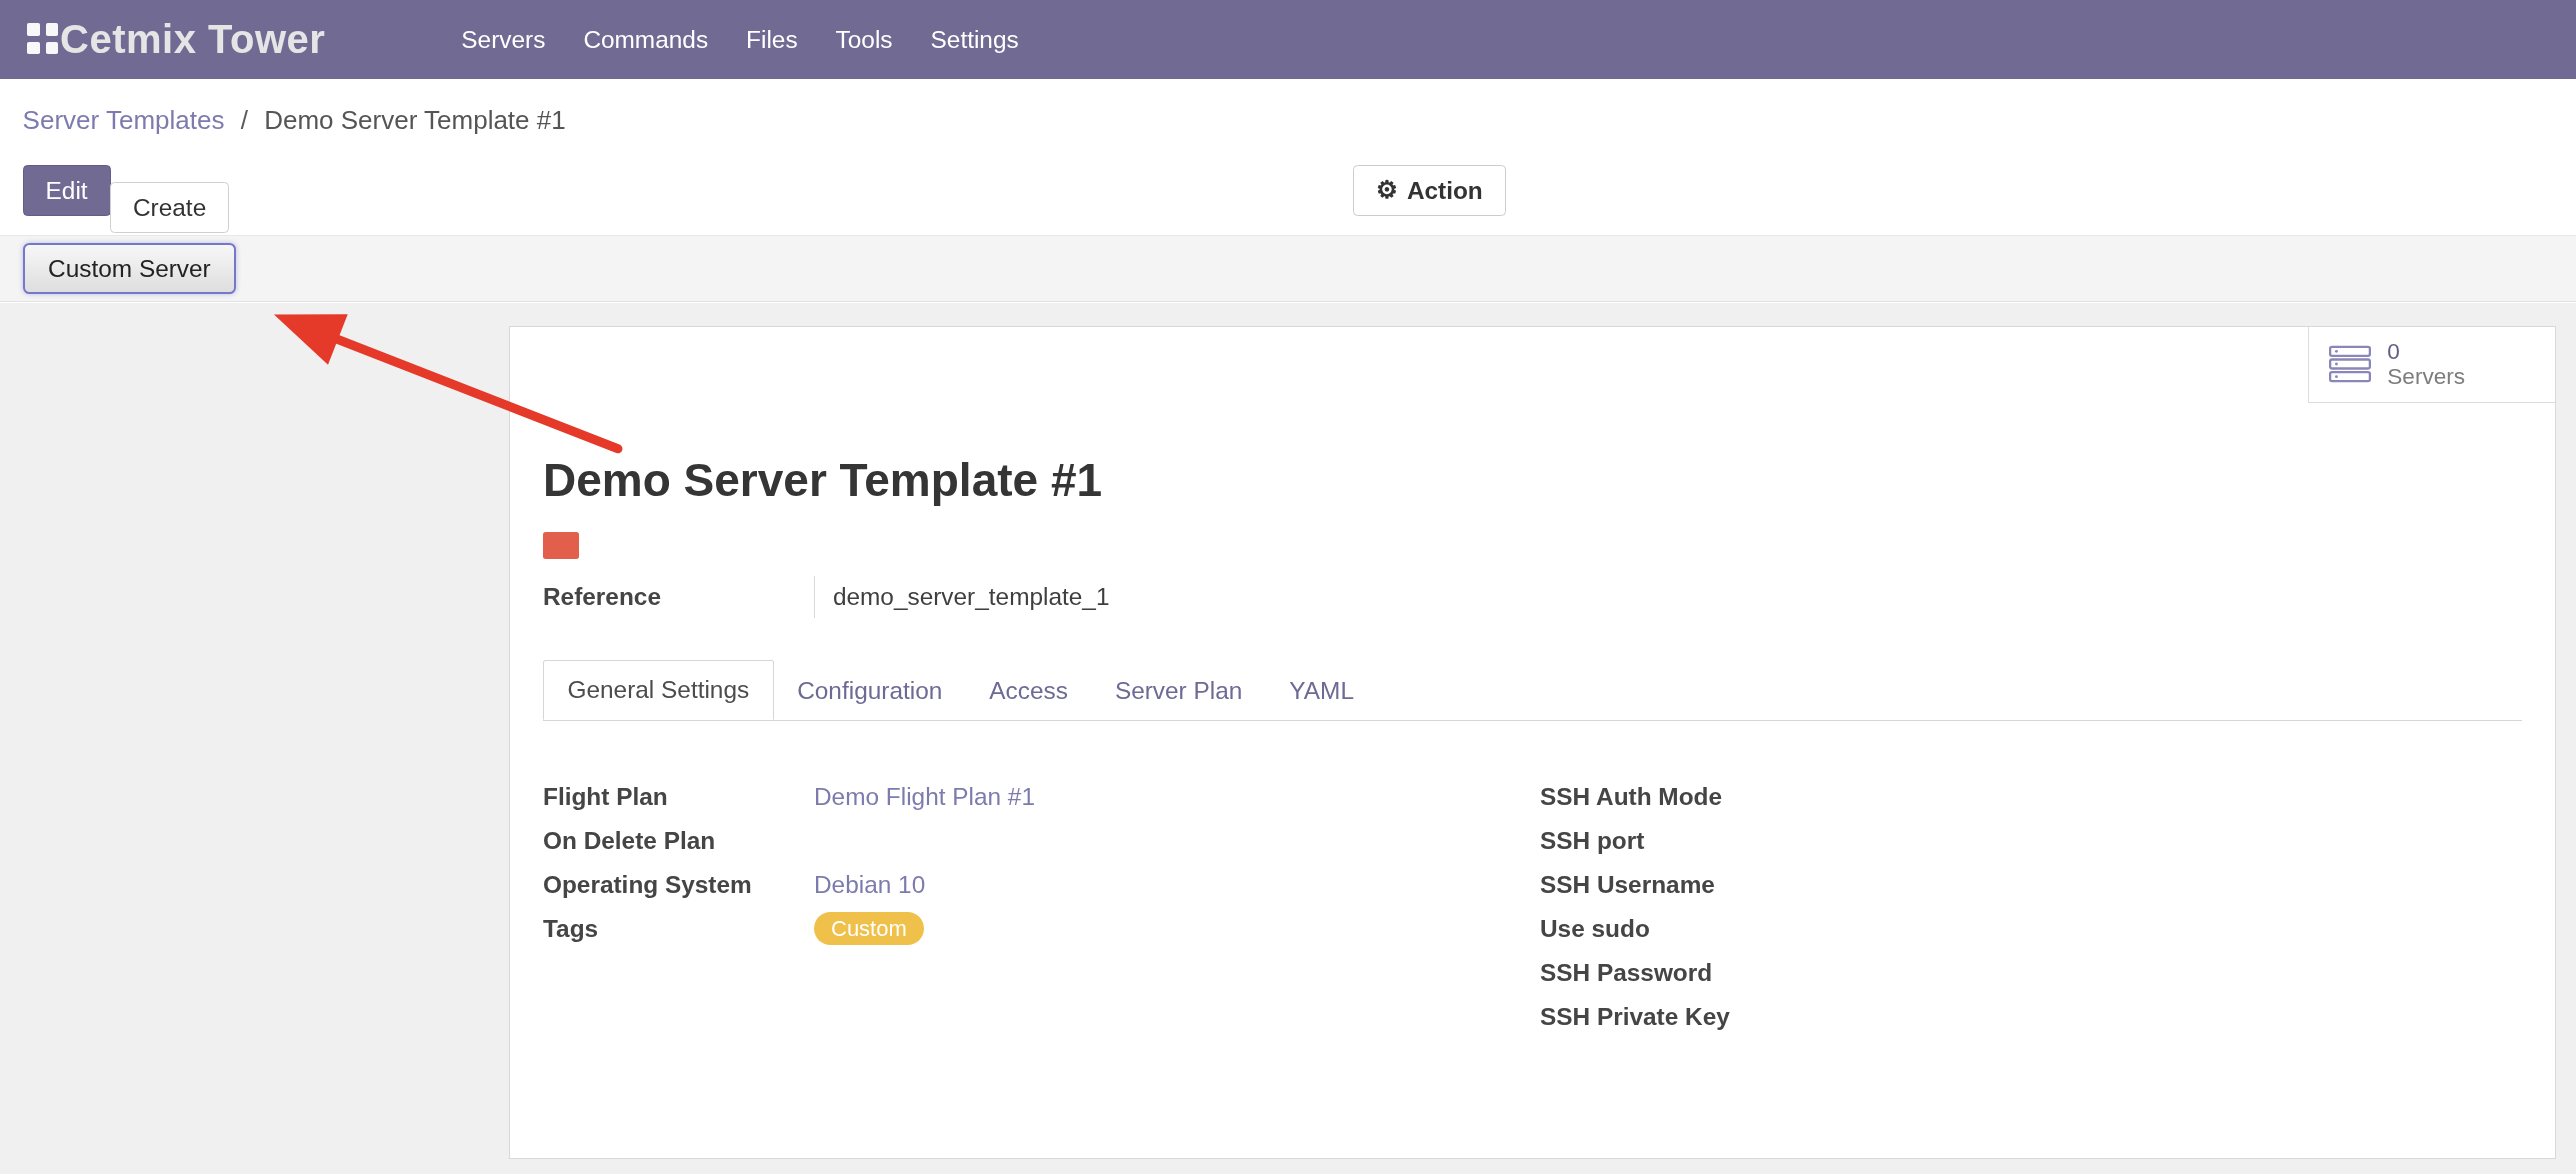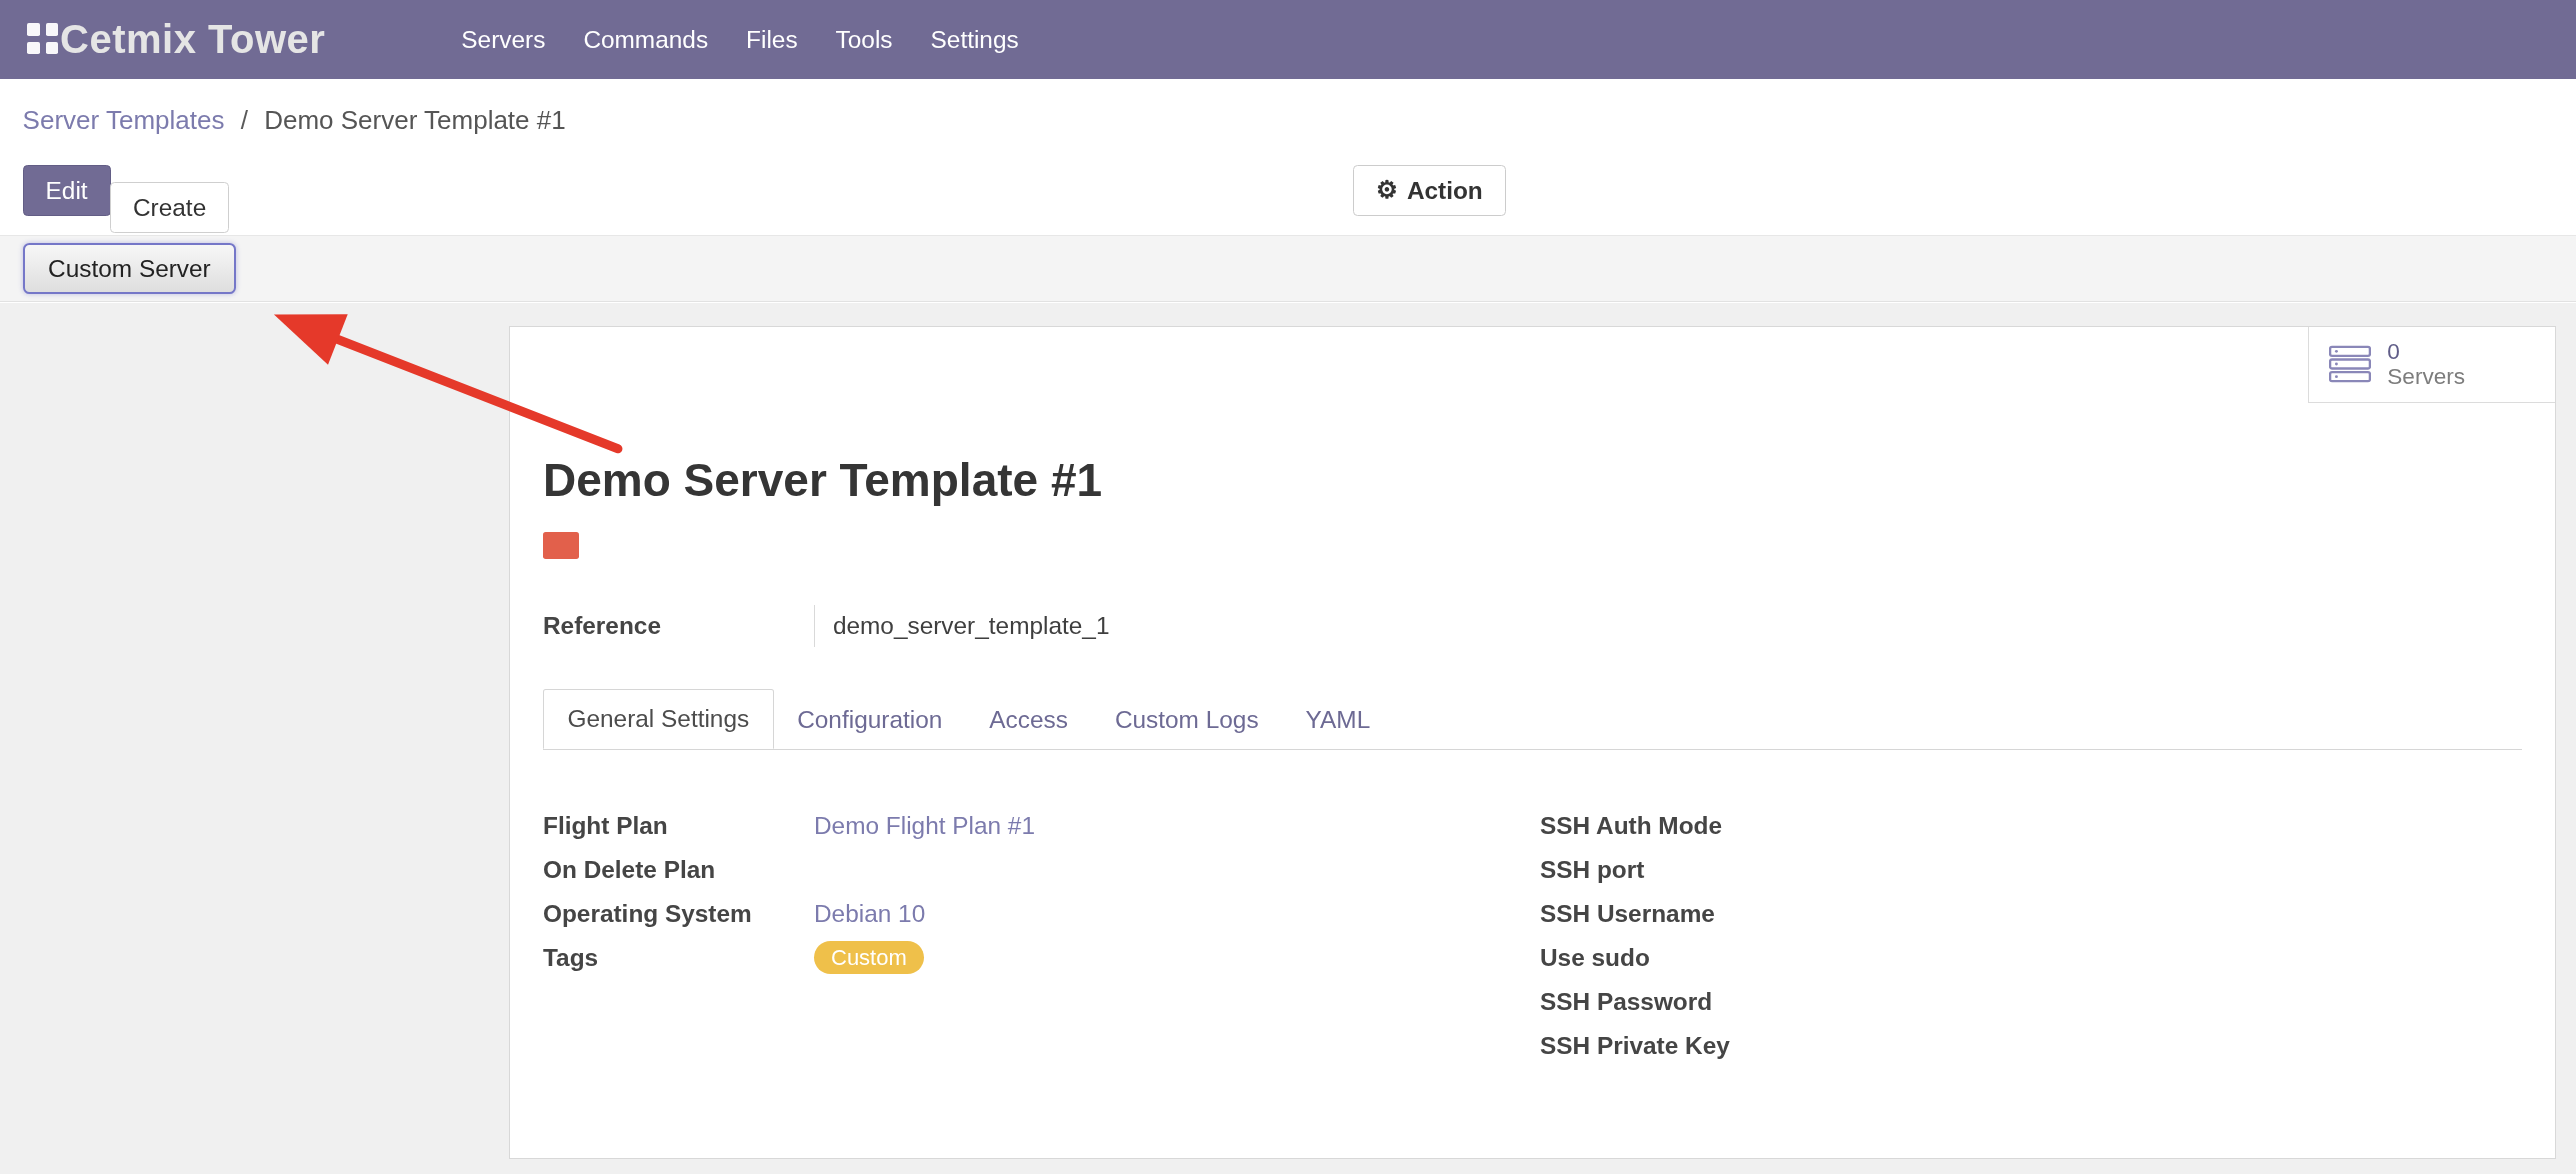--- a/index.html
+++ b/index.html
@@ -50,21 +50,21 @@
   .servers-icon{flex:0 0 auto;}
   .stat-text{display:flex;flex-direction:column;line-height:25px;font-size:22.6px;}
   .stat-value{color:#605d88;}
   .stat-label{color:#7d7d7d;}
 
   .sheet-inner{padding:0 33px;}
   .record-title{margin-top:126px;font-size:46px;font-weight:700;color:#353535;}
   .color-swatch{margin-top:25px;width:36px;height:27px;border-radius:2.7px;background:var(--swatch-red);}
 
   .field-row{display:flex;align-items:center;min-height:42px;font-size:24.4px;}
-  .reference-row{margin-top:46px;}
+  .reference-row{margin-top:17px;}
   .field-label{font-weight:700;color:#454545;width:271px;flex:0 0 auto;}
   .vsep{width:0.9px;align-self:stretch;background:#d9d9d9;flex:0 0 auto;}
   .field-value{margin-left:18px;color:#3f3f3f;}
 
   
   .tabs{margin-top:42px;display:flex;border-bottom:0.9px solid #d6d6d6;height:61px;align-items:flex-end;}
   .tab{font-size:24.4px;padding:0 23.5px;line-height:58px;color:#6d6a94;cursor:pointer;white-space:nowrap;}
   .tab.active{color:#4c4c4c;background:#fff;border:0.9px solid #d6d6d6;border-bottom:0.9px solid #fff;margin-bottom:-0.9px;border-radius:2.7px 2.7px 0 0;}
 
   
@@ -149,21 +149,21 @@
         <div class="field-row reference-row">
           <div class="field-label">Reference</div>
           <div class="vsep"></div>
           <div class="field-value">demo_server_template_1</div>
         </div>
 
         <div class="tabs">
           <div class="tab active">General Settings</div>
           <div class="tab">Configuration</div>
           <div class="tab">Access</div>
-          <div class="tab">Custom Logs</div>
+          <div class="tab">Server Plan</div>
           <div class="tab">YAML</div>
         </div>
 
         <div class="fields-area">
 
           <div class="col-left">
             <div class="field-row">
               <div class="field-label">Flight Plan</div>
               <div class="link-value">Demo Flight Plan #1</div>
             </div>

